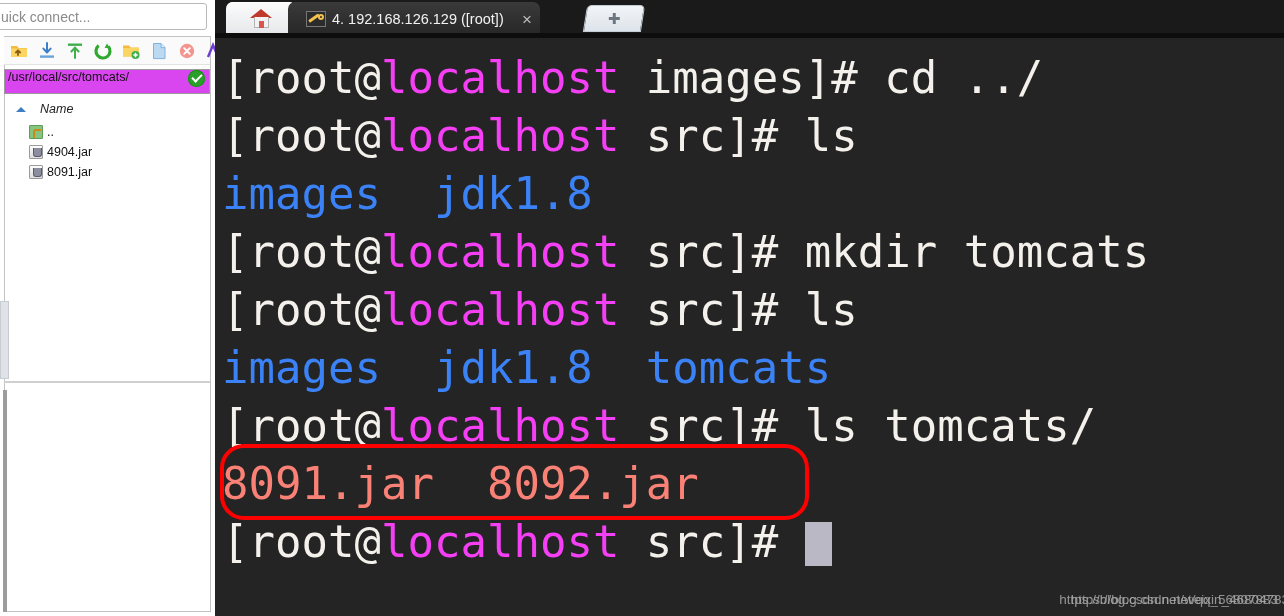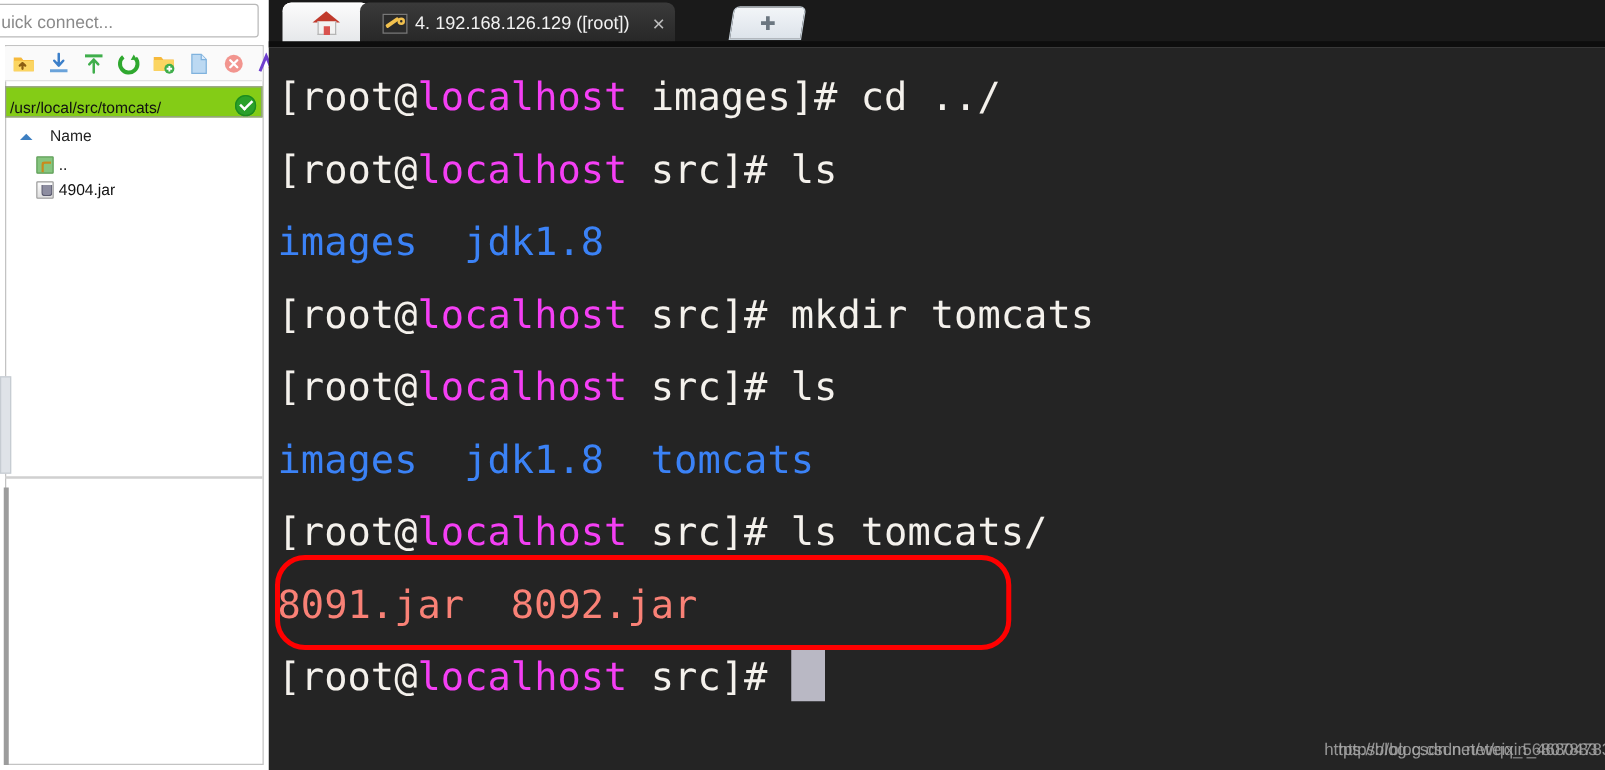--- a/index.html
+++ b/index.html
@@ -33,39 +33,39 @@
   }
   #sftp-toolbar {
     position:absolute; left:4px; top:37px; width:206px; height:28px;
     background:#fafafa; display:flex; align-items:center;
     padding-left:6px; gap:10px; border-bottom:1px solid #e3e3e3;
   }
   .tb-ico { width:18px; height:18px; flex:0 0 18px; position:relative; cursor:pointer; }
 
   #path-bar {
     position:absolute; left:4px; top:69px; width:206px; height:25px;
-    border:1px solid #9a9a9a; background:#84cc16;
-    display:flex; align-items:flex-end; justify-content:space-between;
+    border:1px solid #9a9a9a; background:#d946ef;
+    display:flex; align-items:flex-start; justify-content:space-between;
     padding:0 4px 0 3px;
   }
   #path-bar .path-text { font-size:12.5px; color:#111; white-space:nowrap; }
   .check-circle {
     width:17px; height:17px; border-radius:50%;
     background:#2aa02a; position:relative; flex:0 0 17px;
     box-shadow:inset 0 0 0 1px #1d8c1d;
   }
   .check-circle:after {
     content:""; position:absolute; left:4px; top:4px;
     width:8px; height:4px; border-left:2px solid #fff; border-bottom:2px solid #fff;
     transform:rotate(-45deg);
   }
 
   #file-header {
     position:absolute; left:5px; top:100px; width:204px; height:18px;
-    display:flex; align-items:center; font-size:12.5px; color:#222;
+    display:flex; align-items:center; font-size:12.5px; color:#222;font-style:italic;
   }
   .sort-arrow {
     width:0; height:0; margin-left:11px; margin-right:14px;
     border-left:5px solid transparent; border-right:5px solid transparent;
     border-bottom:5px solid #3d7fc1;
   }
   #file-list { position:absolute; left:5px; top:122px; width:204px; }
   .file-row {
     display:flex; align-items:center; height:20px;
     font-size:12.5px; color:#111; padding-left:24px; cursor:default;
@@ -170,21 +170,21 @@
   }
 
   
   #terminal {
     position:absolute; left:215px; top:38px; width:1069px; height:578px;
     background:#242424; overflow:hidden;
   }
   #term-lines {
     position:absolute; left:0; top:0; width:100%;
     font-family:"DejaVu Sans Mono", monospace;
-    font-size:31px; line-height:58px;
+    font-size:44px; line-height:58px;
     white-space:pre;
     padding-left:7px; padding-top:11px;
   }
   .tline { height:58px; }
   .c-white  { color:#f4f1ec; }
   .c-magenta{ color:#f43ff4; }
   .c-cyan   { color:#3b82f6; }
   .c-salmon { color:#f98176;margin-top:43px; }
   .cursor-blk {
     display:inline-block; width:27px; height:44px;
@@ -293,20 +293,24 @@
 
     <div id="file-list">
       <div class="file-row">
         <span class="file-ico ico-updir"></span>
         <span>..</span>
       </div>
       <div class="file-row">
         <span class="file-ico ico-jar"></span>
         <span>4904.jar</span>
       </div>
+      <div class="file-row">
+        <span class="file-ico ico-jar"></span>
+        <span>8091.jar</span>
+      </div>
     </div>
 
     <div id="left-vscroll-top"></div>
     <div id="panel-divider"></div>
     <div id="left-vscroll"></div>
   </div>
 
   <div id="tabbar">
 
     <div class="tab" id="tab-home">

